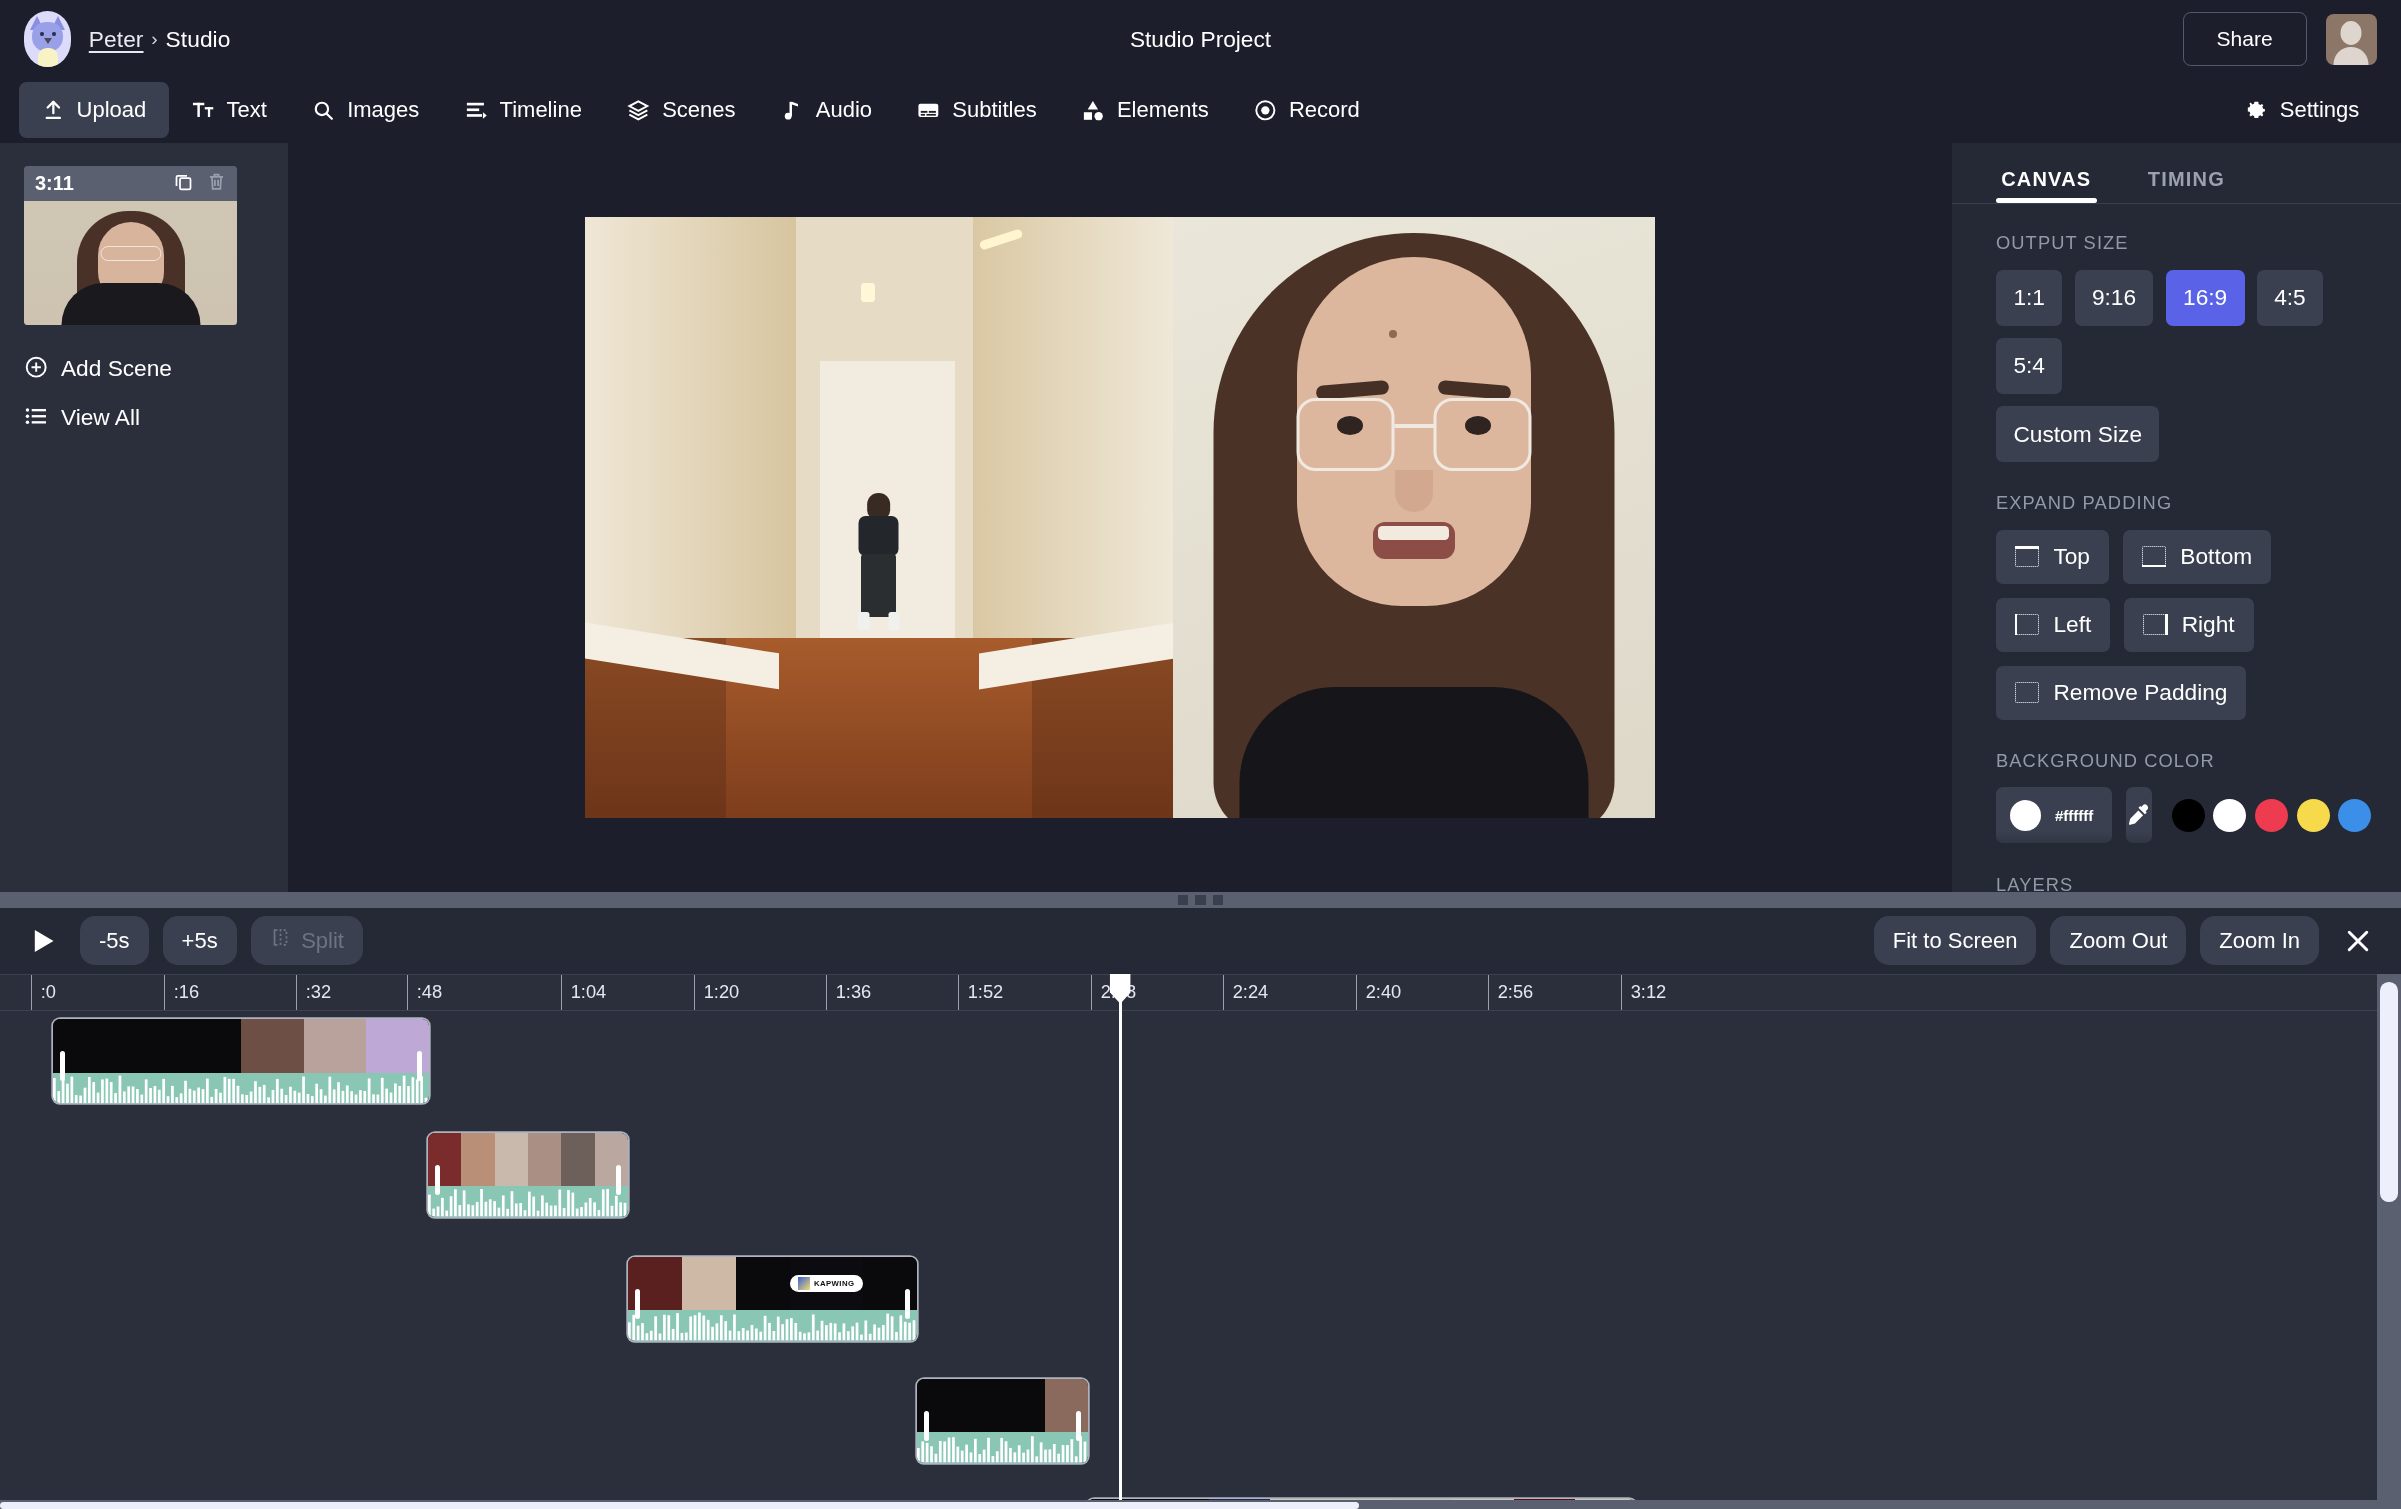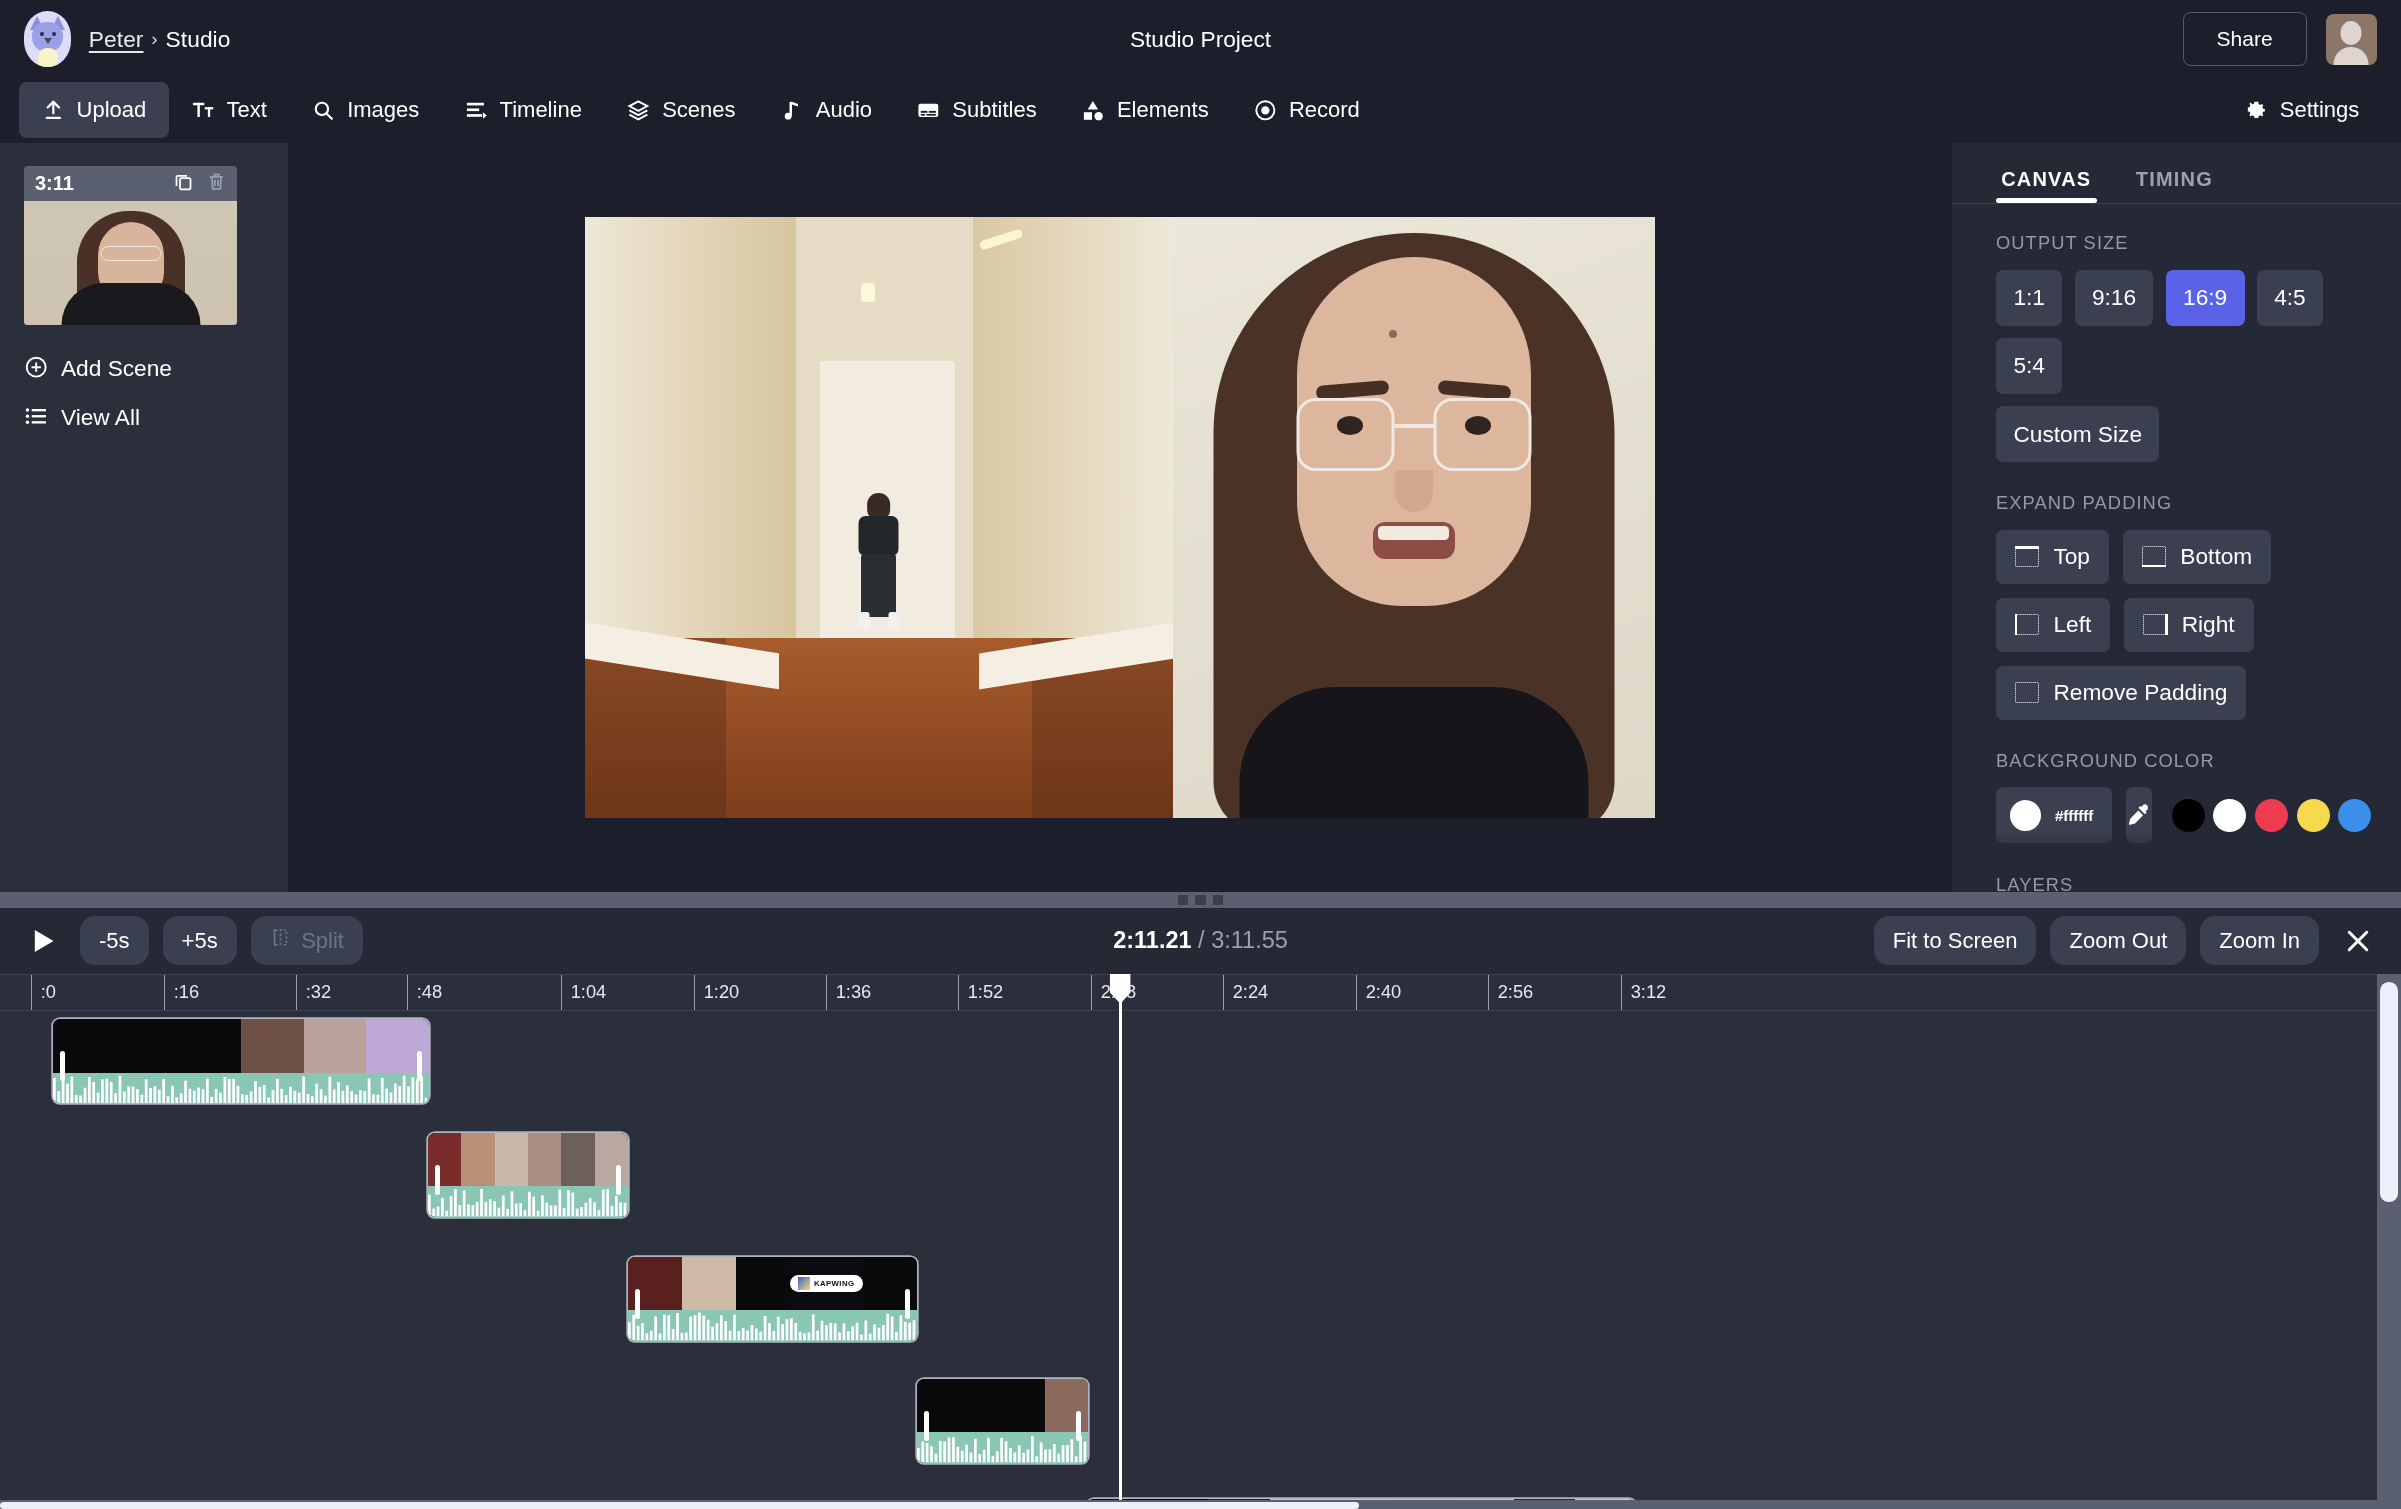--- a/index.html
+++ b/index.html
@@ -175,21 +175,21 @@
   .cv-right .mouth { position:absolute; left:50%; transform:translateX(-50%); top:305px; width:82px; height:37px; background:#8d4d47; border-radius:12.2px; overflow:hidden; }
   .cv-right .teeth { position:absolute; left:5.2px; top:3.5px; width:71px; height:14px; background:#f2eadf; border-radius:4.4px; }
   .cv-right .mole { position:absolute; left:calc(50% - 24.4px); top:113px; width:7.8px; height:7.8px; background:#8d6a56; border-radius:50%; }
   .cv-right .shirt { position:absolute; left:50%; transform:translateX(-50%); bottom:0; width:349px; height:131px; background:#15151a; border-radius:96px 96px 0 0; }
 
   
   .props {
     width:450px; flex:0 0 450px; background:#252935; position:relative; overflow:hidden;
     border-left:0.9px solid #1c1f2b;
   }
-  .props-tabs { display:flex; gap:4px; padding:0 44px; height:61px; align-items:flex-end; border-bottom:0.9px solid #3a3f4d; }
+  .props-tabs { display:flex; gap:16px; padding:0 44px; height:61px; align-items:flex-end; border-bottom:0.9px solid #3a3f4d; }
   .props-tab {
     font-size:20px; letter-spacing:1.2px; font-weight:bold; color:#9ba1b0;
     padding:0 5.2px 12.2px 5.2px; cursor:pointer; position:relative; background:none; border:none;
     font-family:"Liberation Sans", sans-serif;
   }
   .props-tab + .props-tab { margin-left:30px; }
   .props-tab.active { color:#fff; }
   .props-tab.active:after {
     content:""; position:absolute; left:0; right:0; bottom:0; height:5.2px; background:#fff; border-radius:2.6px;
   }
@@ -642,25 +642,20 @@
           <svg width="21" height="21" viewBox="0 0 24 24" fill="none" stroke="#6d7383" stroke-width="2">
               <path d="M8.5 3.5H5.2v17h3.3"></path>
               <path d="M12 2.4v19.2" stroke-dasharray="2.6 2.6"></path>
               <path d="M15.5 3.5h3.3v17h-3.3" stroke-dasharray="2.6 2.6"></path>
             </svg>
         </span>
         <span>Split</span>
       </button>
     </div>
 
-    <div class="tl-time">
-      <b>2:11.21</b>
-      <span>/</span>
-      <span>3:11.55</span>
-    </div>
 
     <div class="tl-right">
       <button class="tl-btn">Fit to Screen</button>
       <button class="tl-btn">Zoom Out</button>
       <button class="tl-btn">Zoom In</button>
       <button class="close-x">
         <svg width="30" height="30" viewBox="0 0 24 24" fill="none" stroke="#fff" stroke-width="2.4" stroke-linecap="round">
             <line x1="5" y1="5" x2="19" y2="19"></line>
             <line x1="19" y1="5" x2="5" y2="19"></line>
           </svg>

